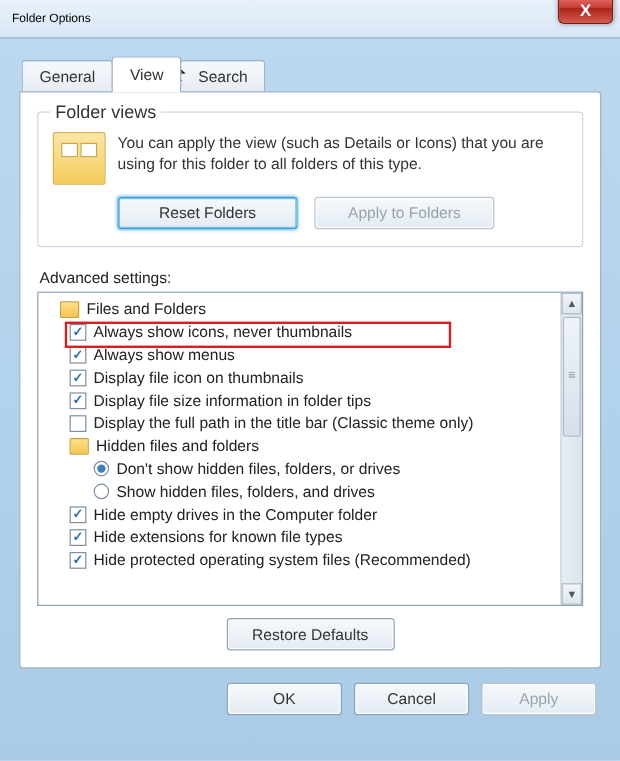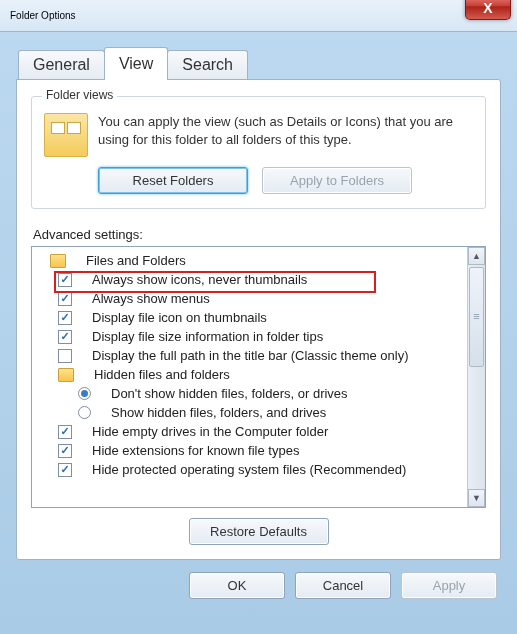--- a/index.html
+++ b/index.html
@@ -52,21 +52,21 @@
     z-index: 2;
   }
   .tab {
     padding: 5px 14px 5px 14px;
     background: linear-gradient(#f7f9fc, #e6ecf3);
     border: 1px solid #9fb3c8;
     border-bottom: none;
     border-radius: 3px 3px 0 0;
     margin-right: -1px;
     color: #333;
-    font-size: 16px;
+    font-size: 13px;
     cursor: default;
   }
   .tab.active {
     background: #fff;
     position: relative;
     z-index: 3;
     padding-top: 7px;
     padding-bottom: 7px;
     top: 1px;
   }
@@ -91,21 +91,21 @@
     position: relative;
     margin-top: 6px;
   }
   .group-label {
     position: absolute;
     top: -9px;
     left: 10px;
     background: #fff;
     padding: 0 4px;
     color: #333;
-    font-size: 12px;
+    font-size: 15px;
   }
   .fv-row { display: flex; gap: 10px; }
   .fv-icon {
     width: 44px; height: 44px; flex: none;
     background: linear-gradient(#fbe6a6, #f4cc5b);
     border: 1px solid #d7b24a;
     border-radius: 2px;
     position: relative;
   }
   .fv-icon::before, .fv-icon::after {
@@ -165,21 +165,21 @@
   .sb-btn.down::before { content:"▼"; }
   .sb-thumb {
     position:absolute; left:1px; right:1px; top:20px; height:100px;
     background: linear-gradient(#eef3f9,#d6e0ea);
     border:1px solid #aeb9c6; border-radius:2px;
   }
   .sb-thumb::after {
     content:"≡"; position:absolute; left:0; right:0; top:42px;
     text-align:center; color:#8a97a6; font-size:11px;
   }
-  .node { display:flex; align-items:center; gap:20px; padding:2px 12px; color:#222;}
+  .node { display:flex; align-items:center; gap:6px; padding:2px 12px; color:#222;}
   .indent1 { padding-left: 20px; }
   .indent2 { padding-left: 40px; }
   .folder-ico {
     width:16px; height:14px; background: linear-gradient(#ffe08a,#f6c54e);
     border:1px solid #caa23a; border-radius:1px; flex:none;
   }
   .chk {
     width:14px; height:14px; border:1px solid #7f8ea0; background:#fff;
     display:inline-flex; align-items:center; justify-content:center;
     font-size:11px; color:#2a6fb5; flex:none;

